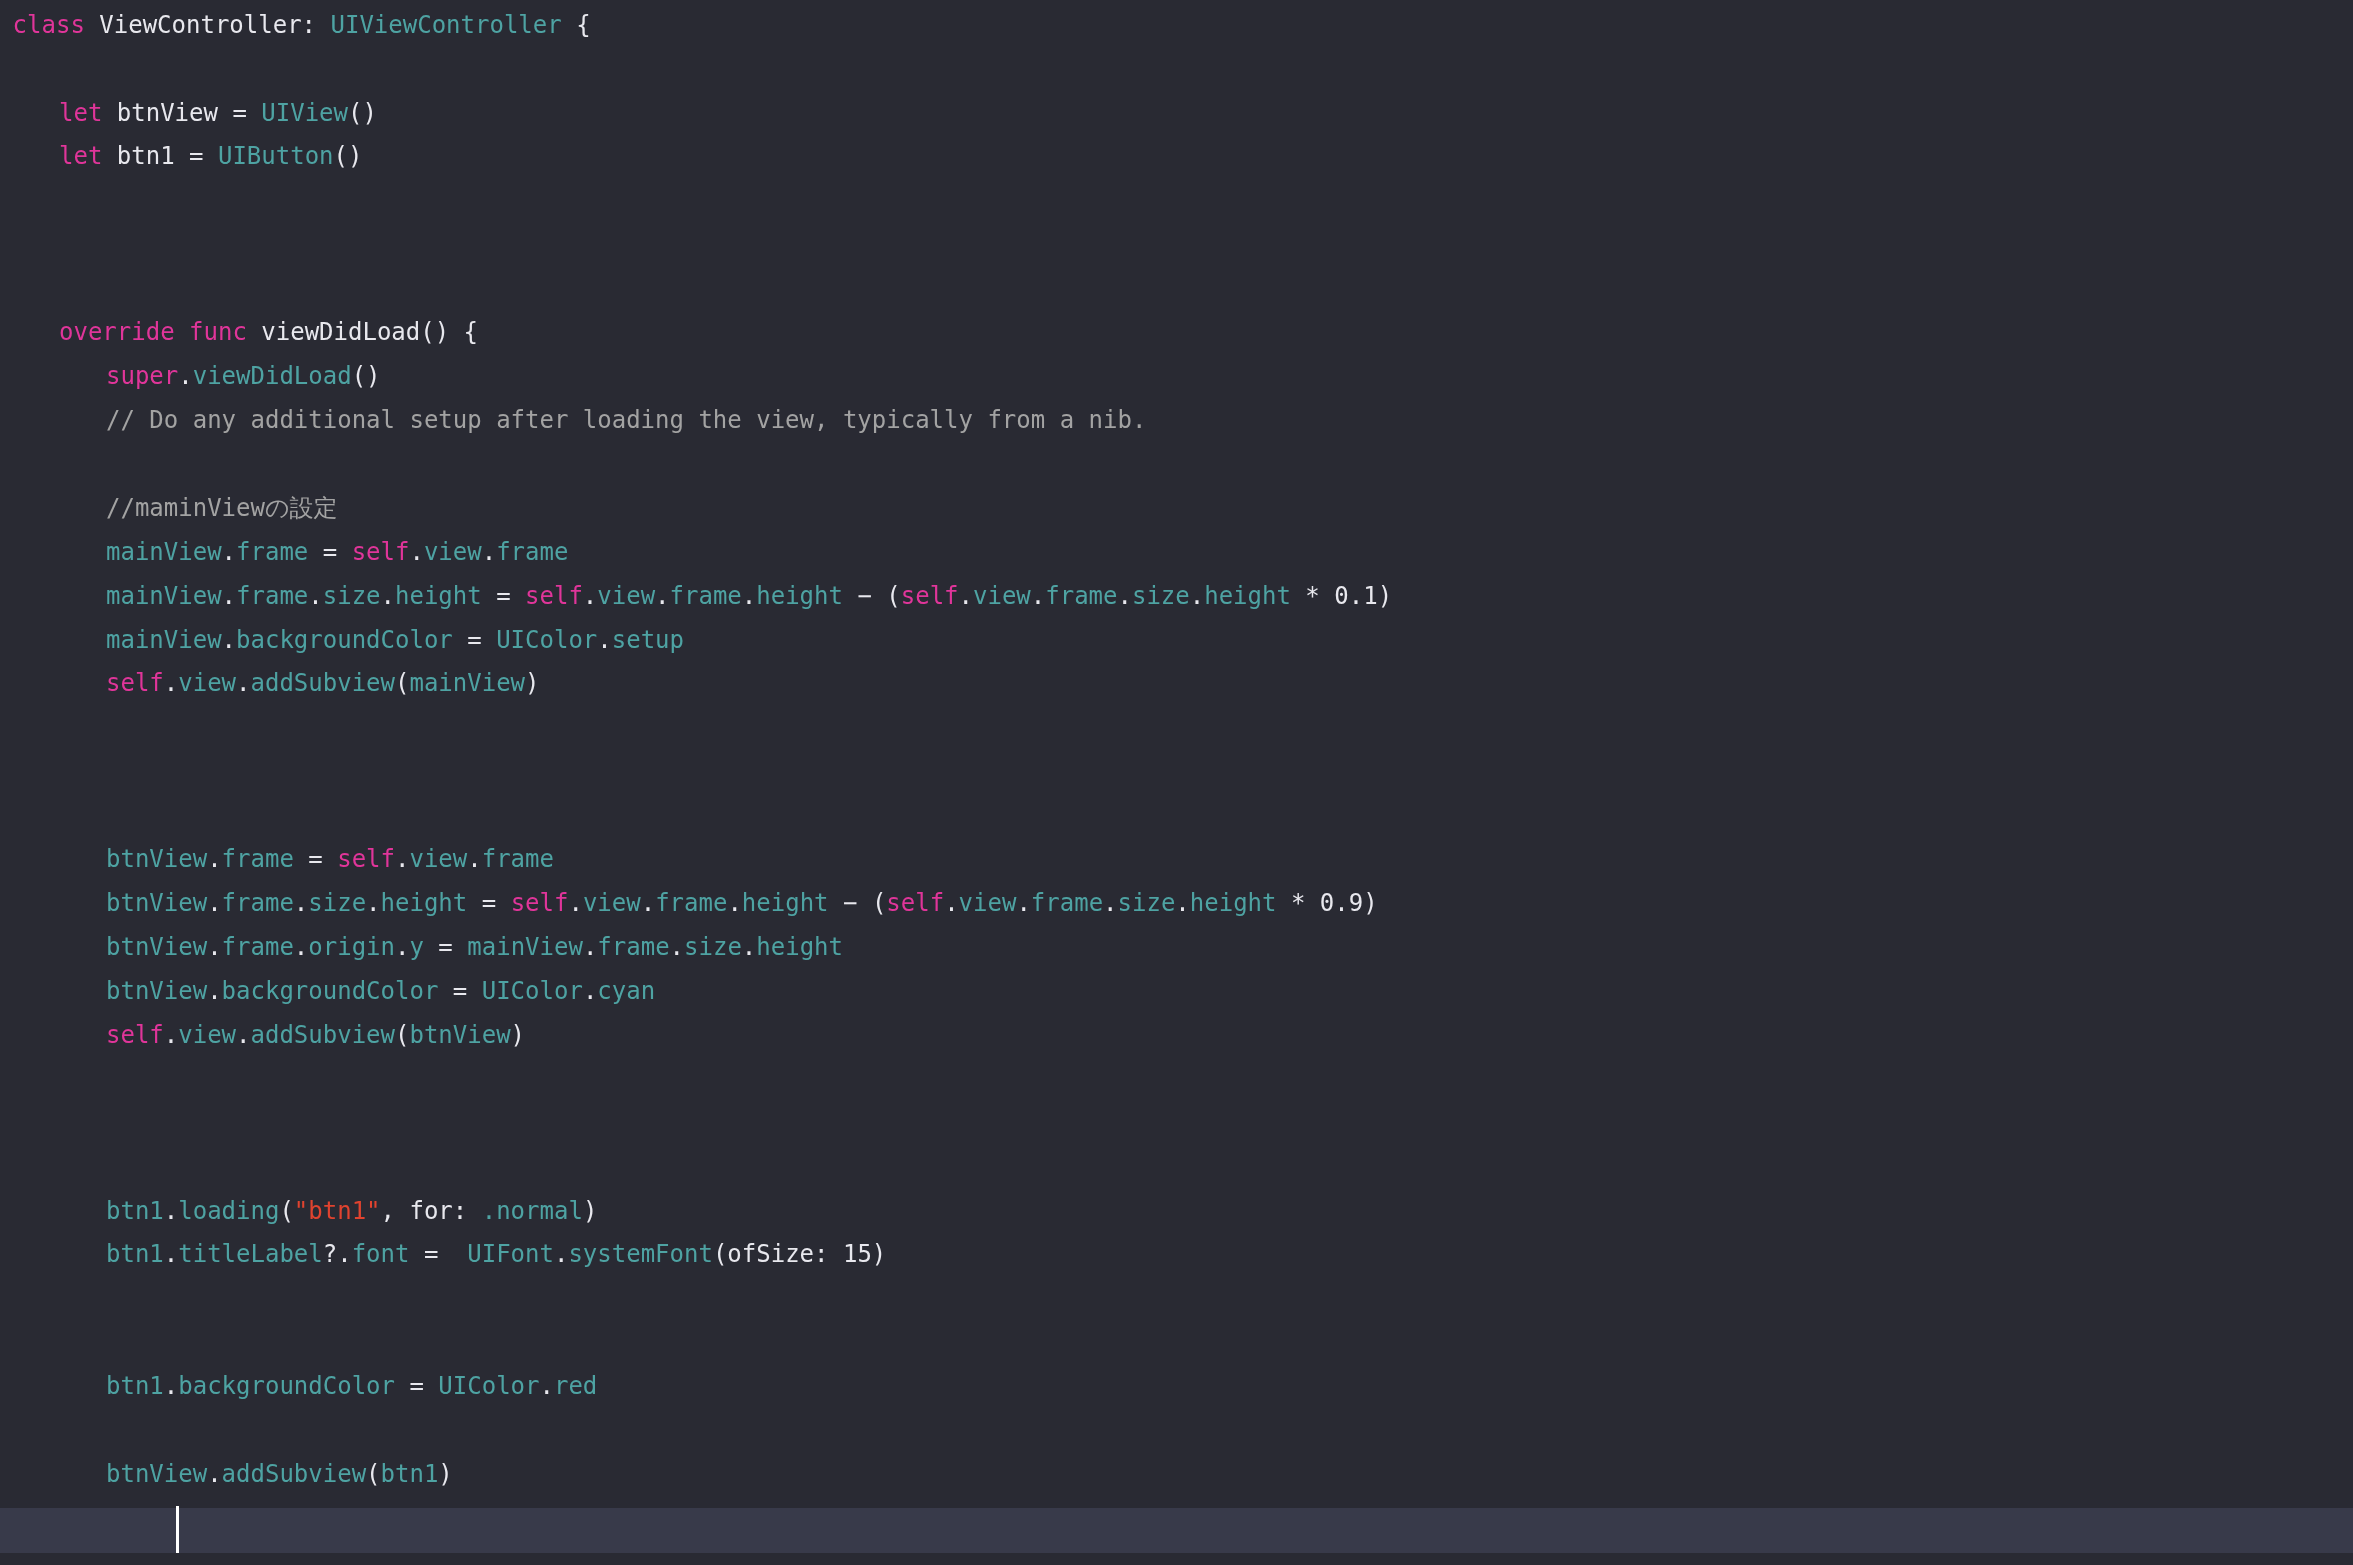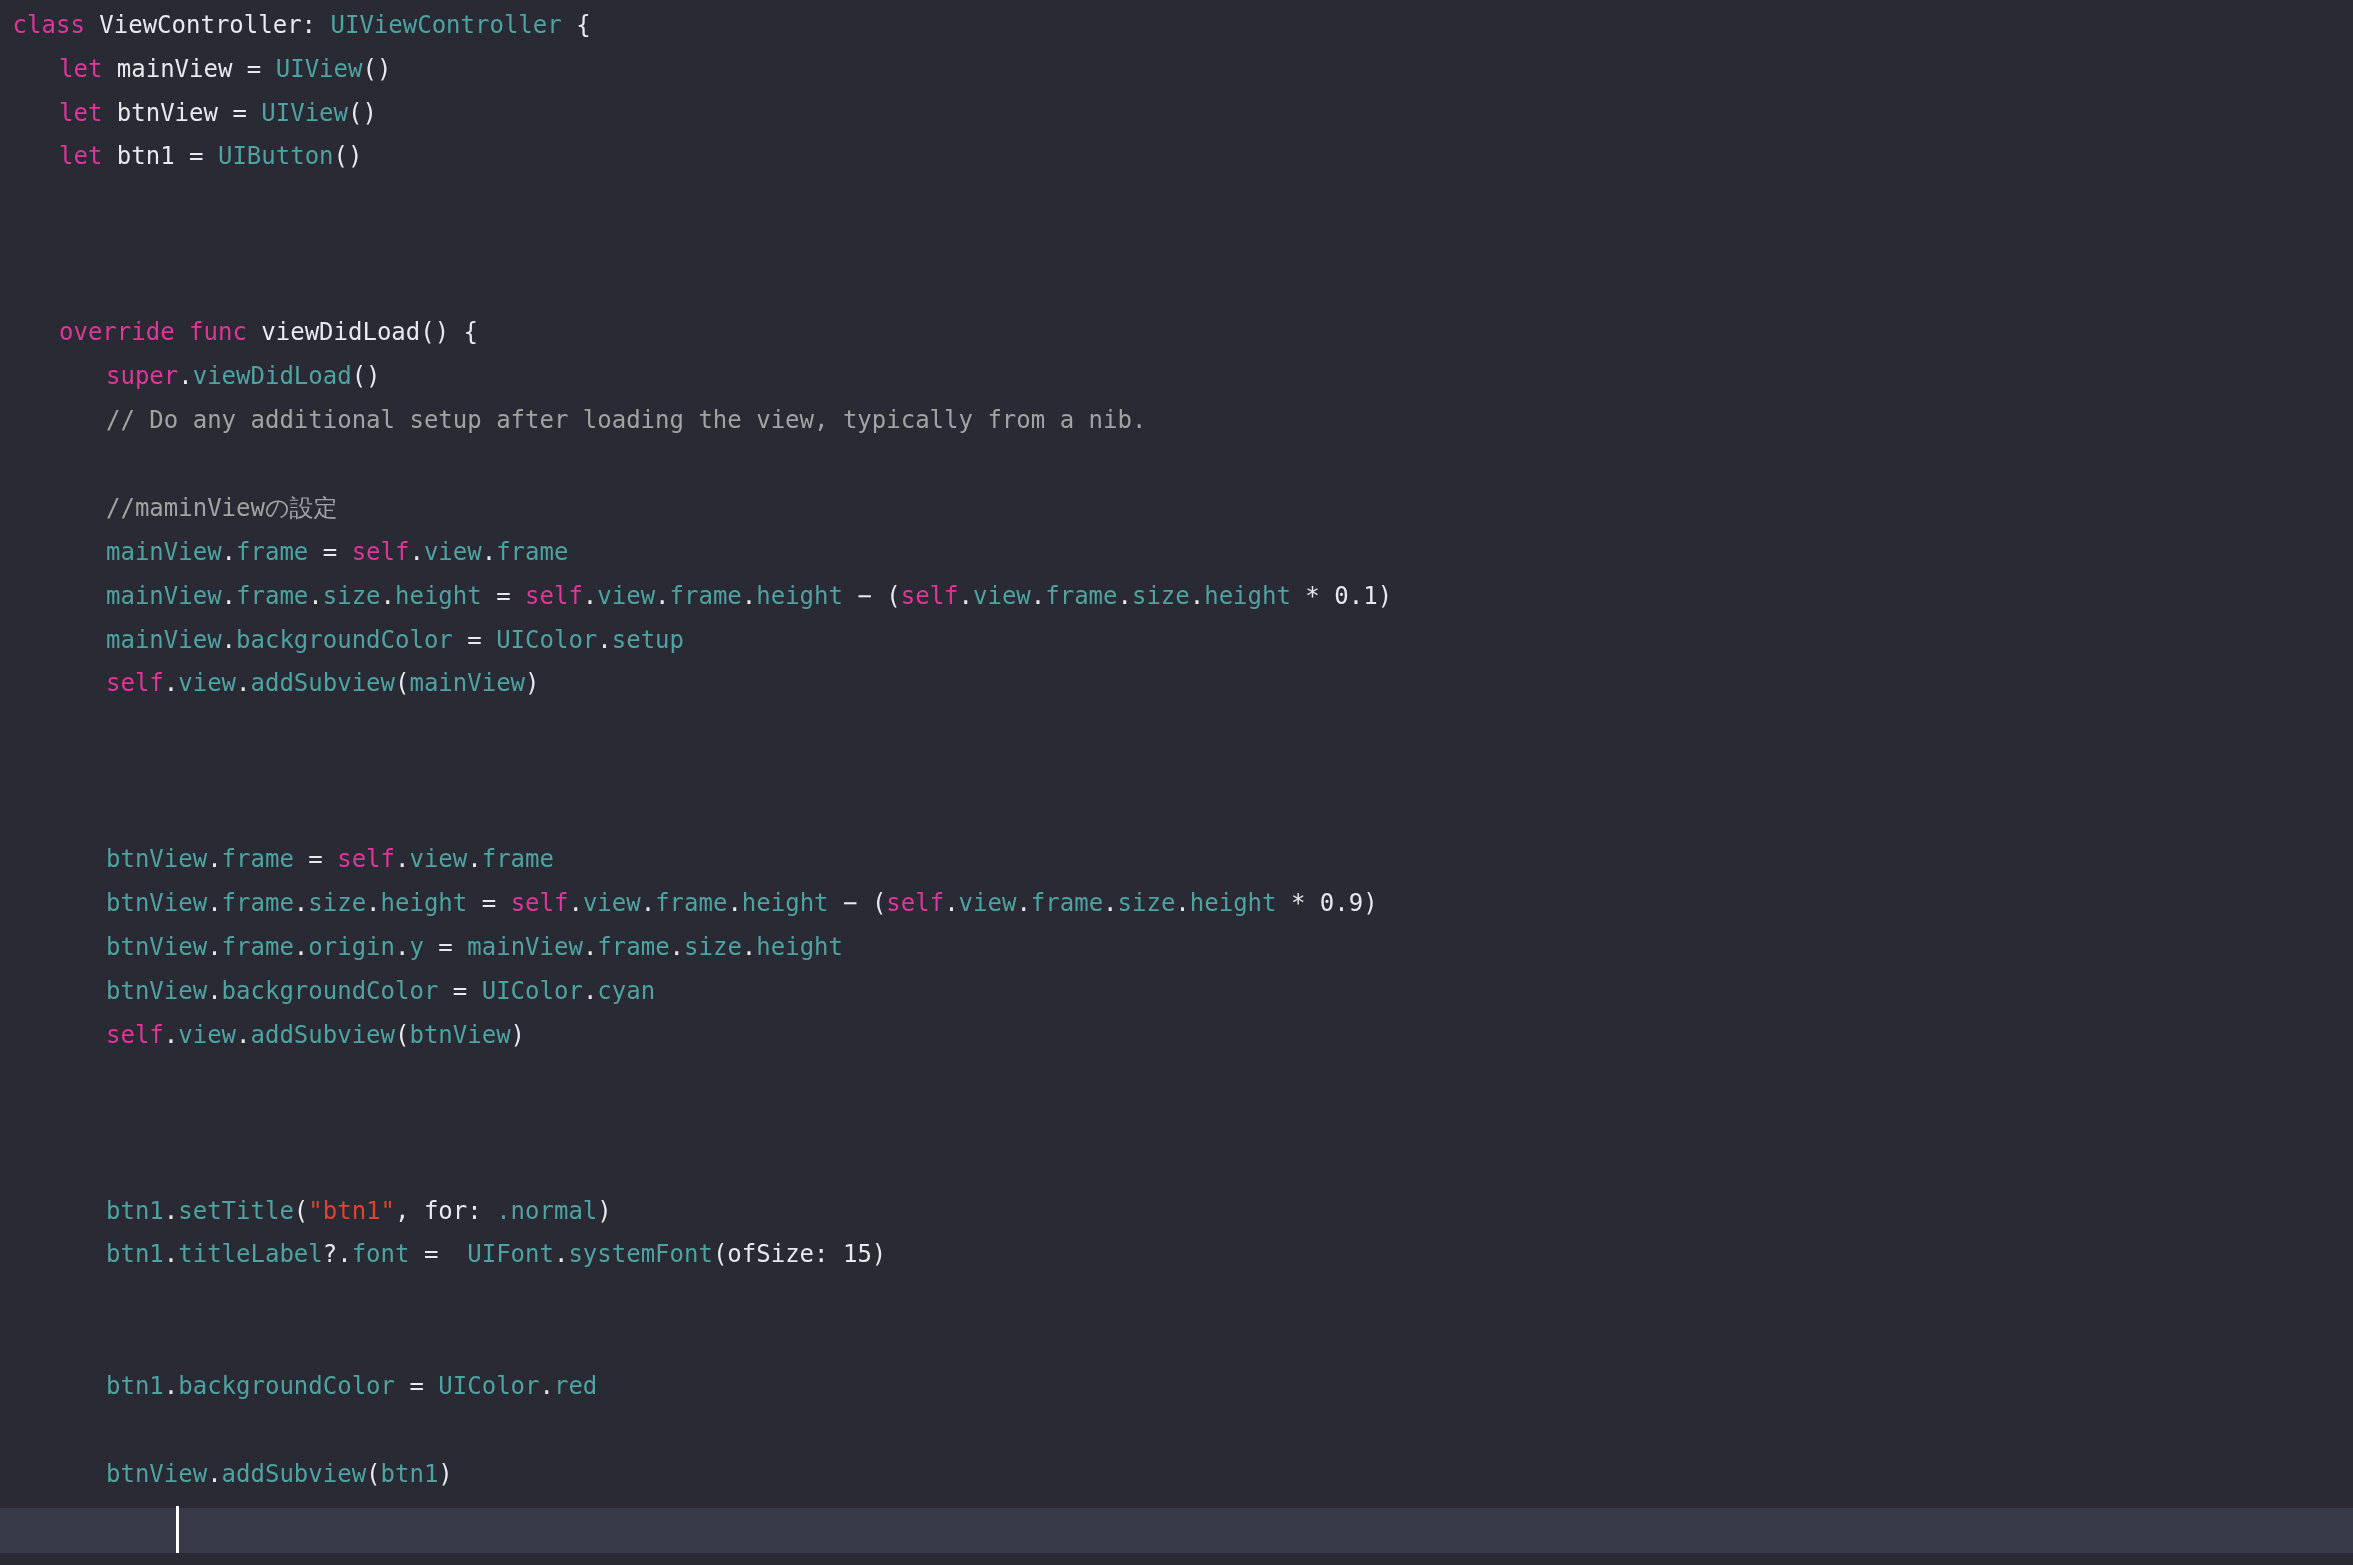--- a/index.html
+++ b/index.html
@@ -81,21 +81,20 @@
 </style>
 <style>.kw{color:#e0359a;}.type{color:#4ea3a3;}.ident{color:#4ea3a3;}.plain{color:#e8e8ee;}.cmt{color:#a3a3a3;}.str{color:#e0432f;}.num{color:#e8e8ee;}#editor{background:#292a33;}#current-line-highlight{background:#383a4a;}</style></head>
 <body>
 
 <div id="editor">
 
   <div id="current-line-highlight"></div>
 
   <div id="code-layer">
       <div class="line" style="top: 2.7px; left: 12.6px;"><span class="kw">class</span><span class="plain"> </span><span class="plain">ViewController</span><span class="plain">: </span><span class="type">UIViewController</span><span class="plain"> {</span></div>
-      <div class="line" style="top: 47px; left: 59px;"><span class="kw">let</span><span class="plain"> mainView </span><span class="plain">= </span><span class="type">UIView</span><span class="plain">()</span></div>
       <div class="line" style="top: 91px; left: 59px;"><span class="kw">let</span><span class="plain"> btnView </span><span class="plain">= </span><span class="type">UIView</span><span class="plain">()</span></div>
       <div class="line" style="top: 134px; left: 59px;"><span class="kw">let</span><span class="plain"> btn1 </span><span class="plain">= </span><span class="type">UIButton</span><span class="plain">()</span></div>
       <div class="line" style="top: 178px; left: 12.6px;"></div>
       <div class="line" style="top: 222px; left: 12.6px;"></div>
       <div class="line" style="top: 266px; left: 12.6px;"></div>
       <div class="line" style="top: 310px; left: 59px;"><span class="kw">override</span><span class="plain"> </span><span class="kw">func</span><span class="plain"> viewDidLoad() {</span></div>
       <div class="line" style="top: 354px; left: 106px;"><span class="kw">super</span><span class="plain">.</span><span class="ident">viewDidLoad</span><span class="plain">()</span></div>
       <div class="line" style="top: 398px; left: 106px;"><span class="cmt">// Do any additional setup after loading the view, typically from a nib.</span></div>
       <div class="line" style="top: 442px; left: 12.6px;"></div>
       <div class="line" style="top: 486px; left: 106px;"><span class="cmt">//maminViewの設定</span></div>
@@ -106,21 +105,21 @@
       <div class="line" style="top: 705px; left: 12.6px;"></div>
       <div class="line" style="top: 749px; left: 12.6px;"></div>
       <div class="line" style="top: 793px; left: 12.6px;"></div>
       <div class="line" style="top: 837px; left: 106px; text-align: right;"><span class="ident">btnView</span><span class="plain">.</span><span class="ident">frame</span><span class="plain"> = </span><span class="kw">self</span><span class="plain">.</span><span class="ident">view</span><span class="plain">.</span><span class="ident">frame</span></div>
       <div class="line" style="top: 881px; left: 106px;"><span class="ident">btnView</span><span class="plain">.</span><span class="ident">frame</span><span class="plain">.</span><span class="ident">size</span><span class="plain">.</span><span class="ident">height</span><span class="plain"> = </span><span class="kw">self</span><span class="plain">.</span><span class="ident">view</span><span class="plain">.</span><span class="ident">frame</span><span class="plain">.</span><span class="ident">height</span><span class="plain"> − (</span><span class="kw">self</span><span class="plain">.</span><span class="ident">view</span><span class="plain">.</span><span class="ident">frame</span><span class="plain">.</span><span class="ident">size</span><span class="plain">.</span><span class="ident">height</span><span class="plain"> * </span><span class="num">0.9</span><span class="plain">)</span></div>
       <div class="line" style="top: 925px; left: 106px;"><span class="ident">btnView</span><span class="plain">.</span><span class="ident">frame</span><span class="plain">.</span><span class="ident">origin</span><span class="plain">.</span><span class="ident">y</span><span class="plain"> = </span><span class="ident">mainView</span><span class="plain">.</span><span class="ident">frame</span><span class="plain">.</span><span class="ident">size</span><span class="plain">.</span><span class="ident">height</span></div>
       <div class="line" style="top: 1013px; left: 106px;"><span class="kw">self</span><span class="plain">.</span><span class="ident">view</span><span class="plain">.</span><span class="ident">addSubview</span><span class="plain">(</span><span class="ident">btnView</span><span class="plain">)</span></div>
       <div class="line" style="top: 969px; left: 106px;"><span class="ident">btnView</span><span class="plain">.</span><span class="ident">backgroundColor</span><span class="plain"> = </span><span class="type">UIColor</span><span class="plain">.</span><span class="ident">cyan</span></div>
       <div class="line" style="top: 1057px; left: 12.6px;"></div>
       <div class="line" style="top: 1145px; left: 12.6px;"></div>
-      <div class="line" style="top: 1189px; left: 106px;"><span class="ident">btn1</span><span class="plain">.</span><span class="ident">setTitle</span><span class="plain">(</span><span class="str">"btn1"</span><span class="plain">, for: </span><span class="ident">.normal</span><span class="plain">)</span></div>
+      <div class="line" style="top: 1189px; left: 106px;"><span class="ident">btn1</span><span class="plain">.</span><span class="ident">loading</span><span class="plain">(</span><span class="str">"btn1"</span><span class="plain">, for: </span><span class="ident">.normal</span><span class="plain">)</span></div>
       <div class="line" style="top: 1232px; left: 106px;"><span class="ident">btn1</span><span class="plain">.</span><span class="ident">titleLabel</span><span class="plain">?.</span><span class="ident">font</span><span class="plain"> =  </span><span class="type">UIFont</span><span class="plain">.</span><span class="ident">systemFont</span><span class="plain">(ofSize: </span><span class="num">15</span><span class="plain">)</span></div>
       <div class="line" style="top: 1276px; left: 12.6px;"></div>
       <div class="line" style="top: 1320px; left: 12.6px;"></div>
       <div class="line" style="top: 1364px; left: 106px;"><span class="ident">btn1</span><span class="plain">.</span><span class="ident">backgroundColor</span><span class="plain"> = </span><span class="type">UIColor</span><span class="plain">.</span><span class="ident">red</span></div>
       <div class="line" style="top: 1408px; left: 12.6px;"></div>
       <div class="line" style="top: 1452px; left: 106px;"><span class="ident">btnView</span><span class="plain">.</span><span class="ident">addSubview</span><span class="plain">(</span><span class="ident">btn1</span><span class="plain">)</span></div>
       <div class="line" style="top: 1496px; left: 12.6px;"></div>
       <div class="line" style="top: 1540px; left: 12.6px;"></div>
       <div class="line" style="top: 1584px; left: 12.6px;"></div>
     </div>

